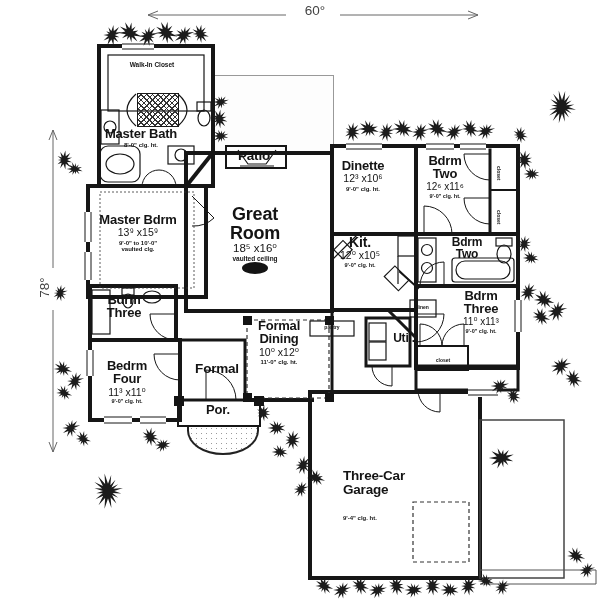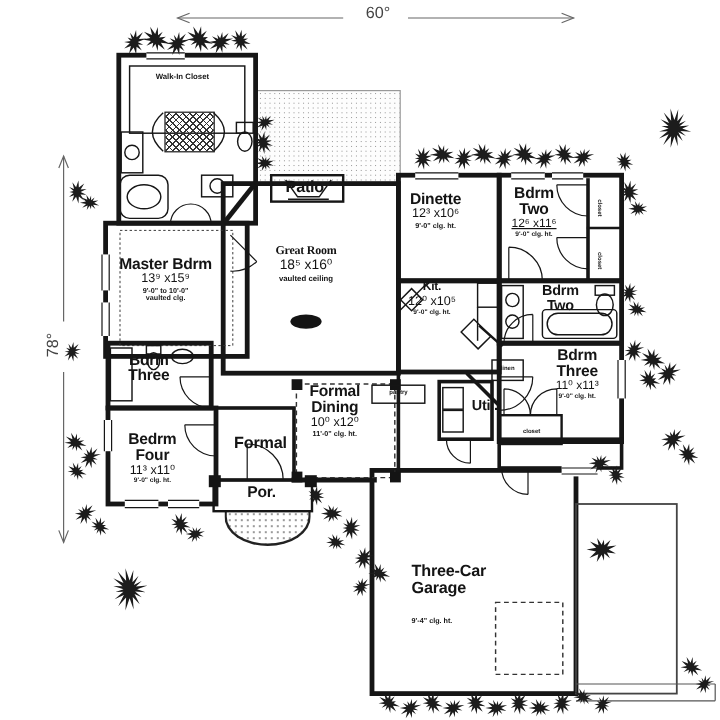--- a/index.html
+++ b/index.html
@@ -233,52 +233,56 @@
         <polygon points="580.0,556.0 585.2,558.7 579.3,558.1 581.9,562.8 577.5,559.2 577.1,563.7 575.6,558.9 573.5,561.6 574.1,558.1 569.6,560.1 572.7,557.0 567.1,556.0 572.2,554.9 568.0,550.8 573.4,553.0 572.1,547.4 575.5,552.2 577.2,547.6 577.4,553.0 580.6,550.7 578.2,554.6 582.5,554.1" fill="#1c1c1c"></polygon>
         <polygon points="589.6,570.0 592.2,571.5 589.1,571.3 591.3,575.0 588.3,572.8 588.1,577.7 586.5,573.4 583.5,577.6 584.7,572.7 580.1,574.5 583.8,570.9 579.6,570.0 584.2,569.2 581.8,566.7 585.5,568.3 584.6,564.7 586.6,567.3 588.0,562.8 588.4,567.0 592.3,563.8 590.0,568.1 595.1,567.6" fill="#1c1c1c"></polygon>
       </g>
   </svg>
 
   <div class="dim" style="left:288px;top:3px;width:54px;">60°</div>
   <div class="dim" style="left:22px;top:280px;width:44px;transform:rotate(-90deg);">78°</div>
 
   <div class="lbl" style="left:104px;top:62px;width:96px;font-size:6.5px;font-weight:700;">Walk-In Closet</div>
 
+  <div class="lbl" style="left:103px;top:127px;width:76px;">
+    <div class="rname">Master Bath</div>
+    <div class="rclg">8'-0" clg. ht.</div>
+  </div>
 
   <div class="lbl" style="left:98px;top:203px;width:80px;margin-top:10px;">
     <div class="rname">Master Bdrm</div>
     <div class="rsize">13⁹ x15⁹</div>
     <div class="rclg">9'-0" to 10'-0"</div>
     <div class="rclg" style="margin-top:0;">vaulted clg.</div>
   </div>
 
   <div class="lbl rname" style="left:222px;top:149px;width:64px;font-size:13.5px;">Patio</div>
 
   <div class="lbl" style="left:213px;top:205px;width:84px;">
-    <div class="rname" style="font-size:10px;font-family:Liberation Serif, serif;">Great Room</div>
+    <div class="rname" style="font-size:18px;">Great Room</div>
     <div class="rsize" style="font-size:11.5px;">18⁵ x16⁰</div>
     <div class="rclg" style="font-size:6.5px;">vaulted ceiling</div>
   </div>
 
   <div class="lbl" style="left:328px;top:159px;width:70px;">
     <div class="rname">Dinette</div>
     <div class="rsize">12³ x10⁶</div>
     <div class="rclg">9'-0" clg. ht.</div>
   </div>
 
   <div class="lbl" style="left:419px;top:154px;width:52px;">
     <div class="rname">Bdrm Two</div>
-    <div class="rsize" style="font-size:10px;text-decoration:underline;">12⁶ x11⁶</div>
+    <div class="rsize" style="font-size:10px;">12⁶ x11⁶</div>
     <div class="rclg" style="font-size:5.5px;">9'-0" clg. ht.</div>
   </div>
 
   <div class="lbl rname" style="left:441px;top:236px;width:52px;font-size:12px;">Bdrm Two</div>
 
   <div class="lbl" style="left:331px;top:235px;width:58px;">
-    <div class="rname" style="font-size:10px;">Kit.</div>
+    <div class="rname" style="font-size:14px;">Kit.</div>
     <div class="rsize">12⁰ x10⁵</div>
     <div class="rclg" style="font-size:5.5px;">9'-0" clg. ht.</div>
   </div>
 
   <div class="lbl" style="left:453px;top:289px;width:56px;">
     <div class="rname">Bdrm Three</div>
     <div class="rsize" style="font-size:10px;">11⁰ x11³</div>
     <div class="rclg" style="font-size:5.5px;">9'-0" clg. ht.</div>
   </div>
 

